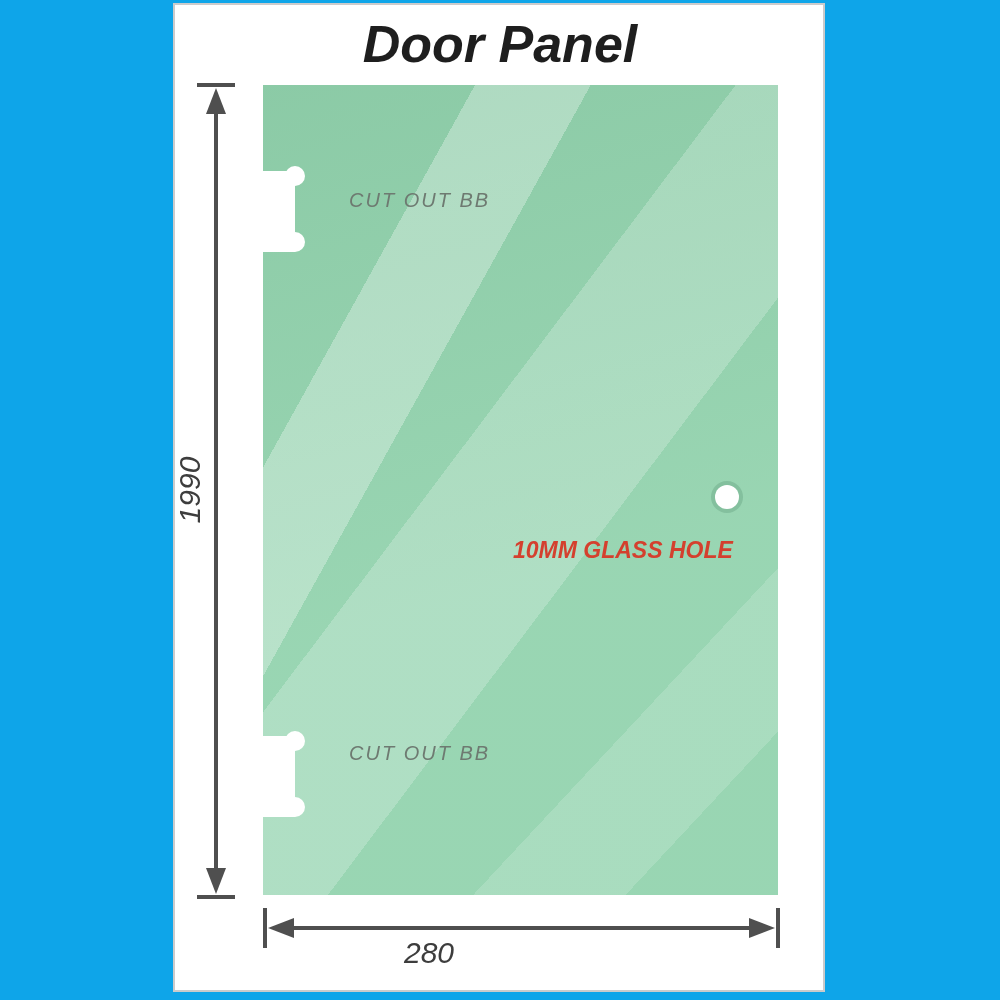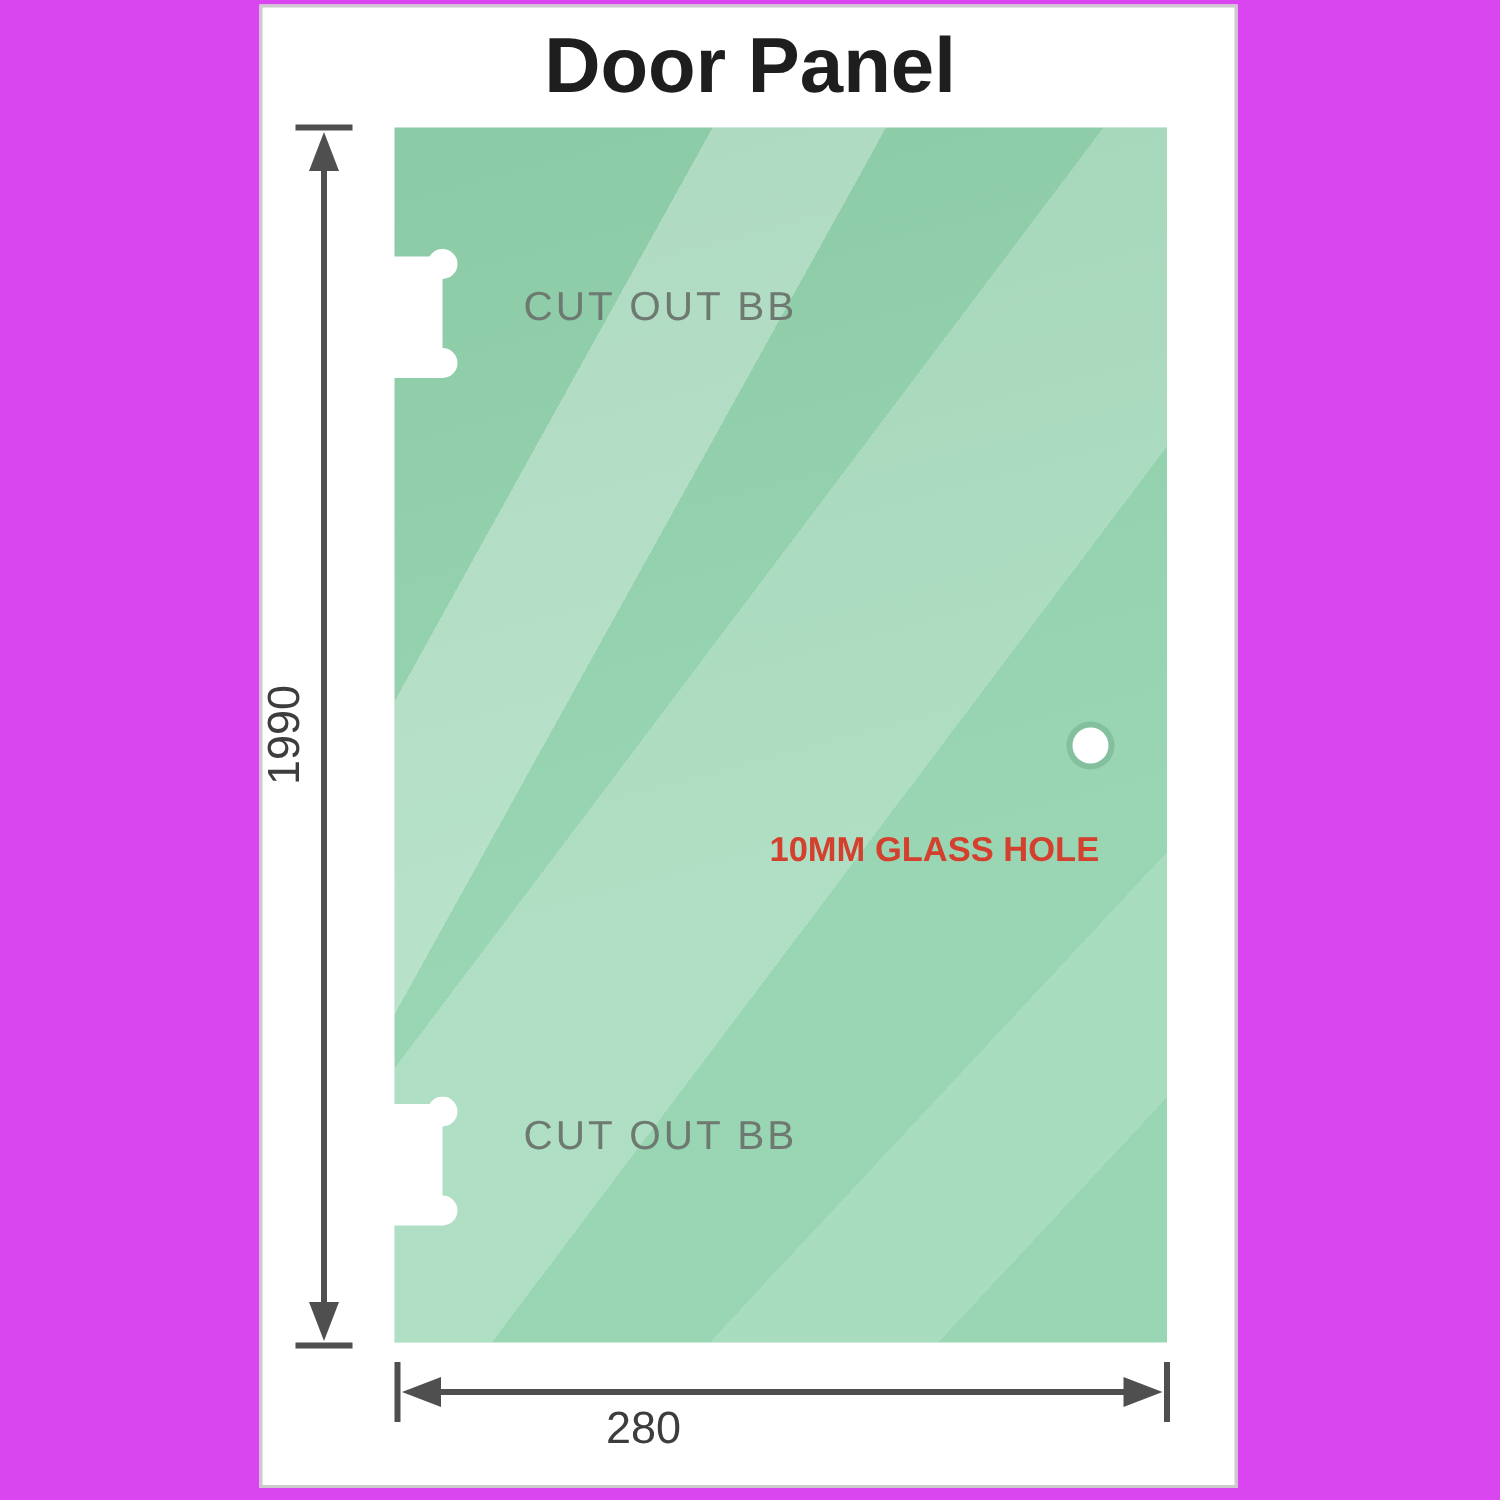--- a/index.html
+++ b/index.html
@@ -1,18 +1,18 @@
 <!DOCTYPE html>
 <html style="--glass-base: #93d3ae; --glass-highlight: #bfe7cf; --frame-border: #cbcbcb; --title: #1e1e1e; --dimension: #4f4f4f; --dimension-text: #3d3d3d; --cutout-label: #6e7a71; --hole-label: #d4402e;"><head>
 <meta charset="utf-8">
 <style>
   html,body { margin:0; padding:0; background:#ffffff; }
   #canvas {
-    position:relative; width:1000px; height:1000px; background:#d946ef;
-    font-family:"Liberation Sans", sans-serif; overflow:hidden;
+    position:relative; width:1000px; height:1000px; background:#0ea5e9;
+    font-family:"Liberation Sans", sans-serif; overflow:hidden;font-style:italic;
   }
   .frame {
     position:absolute; left:173px; top:3px; width:652px; height:989px;
     border:2px solid var(--frame-border,#cbcbcb); box-sizing:border-box;
     background:#ffffff;
   }
   .title {
     position:absolute; left:173px; top:14px; width:654px;
     text-align:center; font-size:52px; font-weight:bold;
     color:var(--title,#1e1e1e); white-space:nowrap;
@@ -23,33 +23,33 @@
     background-image:
       linear-gradient(119deg, rgba(255,255,255,0) 22%, rgba(255,255,255,0.30) 22%, rgba(255,255,255,0.30) 34%, rgba(255,255,255,0) 34%),
       linear-gradient(127deg, rgba(255,255,255,0) 42%, rgba(255,255,255,0.22) 42%, rgba(255,255,255,0.22) 60%, rgba(255,255,255,0) 60%),
       linear-gradient(133deg, rgba(255,255,255,0) 76%, rgba(255,255,255,0.16) 76%, rgba(255,255,255,0.16) 88%, rgba(255,255,255,0) 88%),
       linear-gradient(165deg, rgba(0,40,20,0.05), rgba(255,255,255,0.06) 60%);
   }
   .cutout { position:absolute; left:-1px; width:46px; height:92px; }
   .cutout.top { top:81px; }
   .cutout.bottom { top:646px; }
   .cutout-label {
-    position:absolute; left:86px; font-size:27px; letter-spacing:2px;
+    position:absolute; left:86px; font-size:20px; letter-spacing:2px;
     color:var(--cutout-label,#6e7a71); white-space:nowrap;
   }
   .cutout-label.top { top:104px; }
   .cutout-label.bottom { top:657px; }
   .hole {
     position:absolute; left:452px; top:400px; width:24px; height:24px;
     border-radius:50%; background:#ffffff;
     box-shadow:0 0 0 4px rgba(100,160,128,0.40);
   }
   .hole-label {
     position:absolute; left:250px; top:452px; font-size:23px; font-weight:bold;
-    color:var(--hole-label,#d4402e); white-space:nowrap;margin-top:16px;
+    color:var(--hole-label,#d4402e); white-space:nowrap;
   }
   .dims {
     position:absolute; left:0; top:0; width:1000px; height:1000px;
     color:var(--dimension,#4f4f4f); pointer-events:none;
   }
   .dim-label {
     position:absolute; font-size:30px; color:var(--dimension-text,#3d3d3d);
     white-space:nowrap;
   }
   .dim-label.height {

